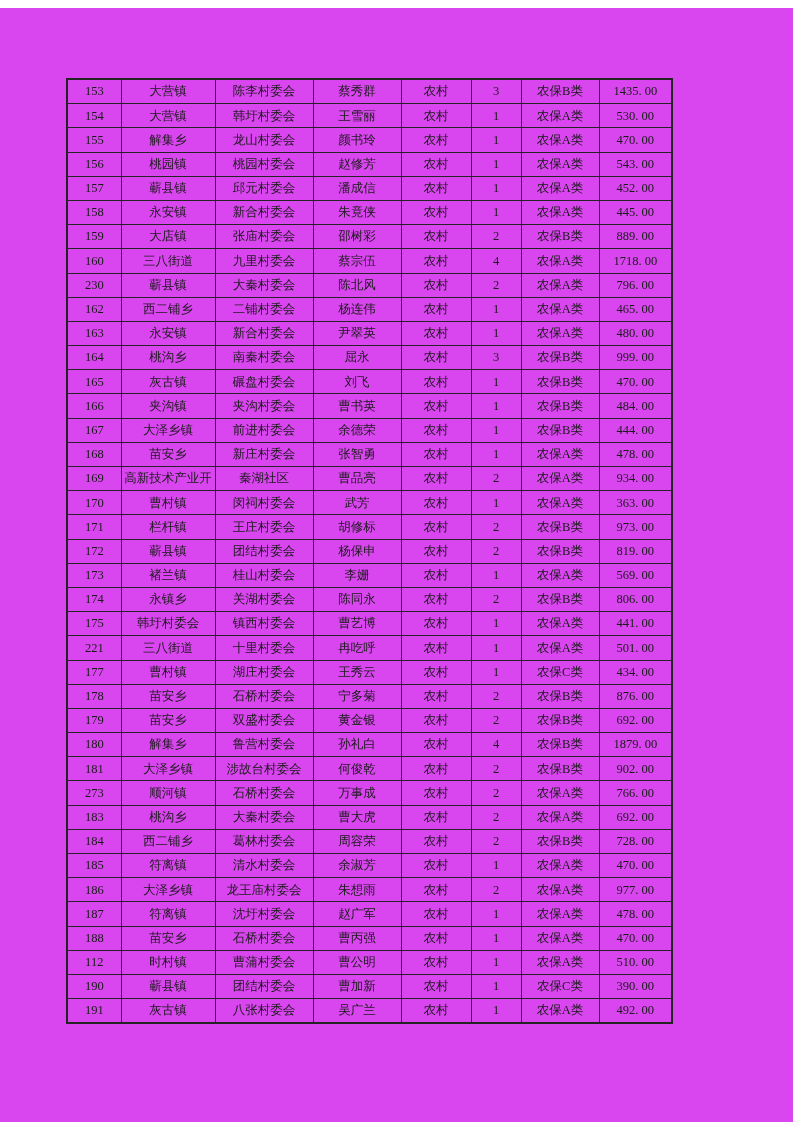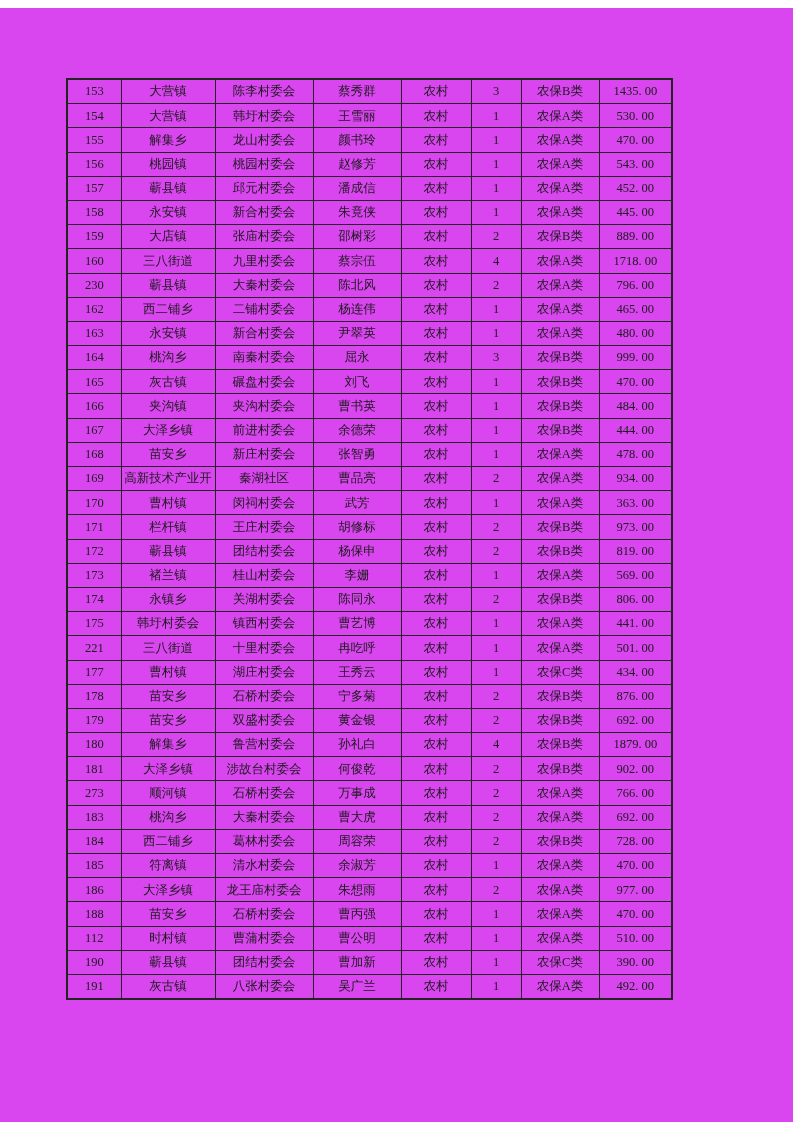--- a/index.html
+++ b/index.html
@@ -392,20 +392,30 @@
           <td>186</td>
           <td>大泽乡镇</td>
           <td>龙王庙村委会</td>
           <td>朱想雨</td>
           <td>农村</td>
           <td>2</td>
           <td>农保A类</td>
           <td>977. 00</td>
         </tr>
         <tr>
+          <td>187</td>
+          <td>符离镇</td>
+          <td>沈圩村委会</td>
+          <td>赵广军</td>
+          <td>农村</td>
+          <td>1</td>
+          <td>农保A类</td>
+          <td>478. 00</td>
+        </tr>
+        <tr>
           <td>188</td>
           <td>苗安乡</td>
           <td>石桥村委会</td>
           <td>曹丙强</td>
           <td>农村</td>
           <td>1</td>
           <td>农保A类</td>
           <td>470. 00</td>
         </tr>
         <tr>

